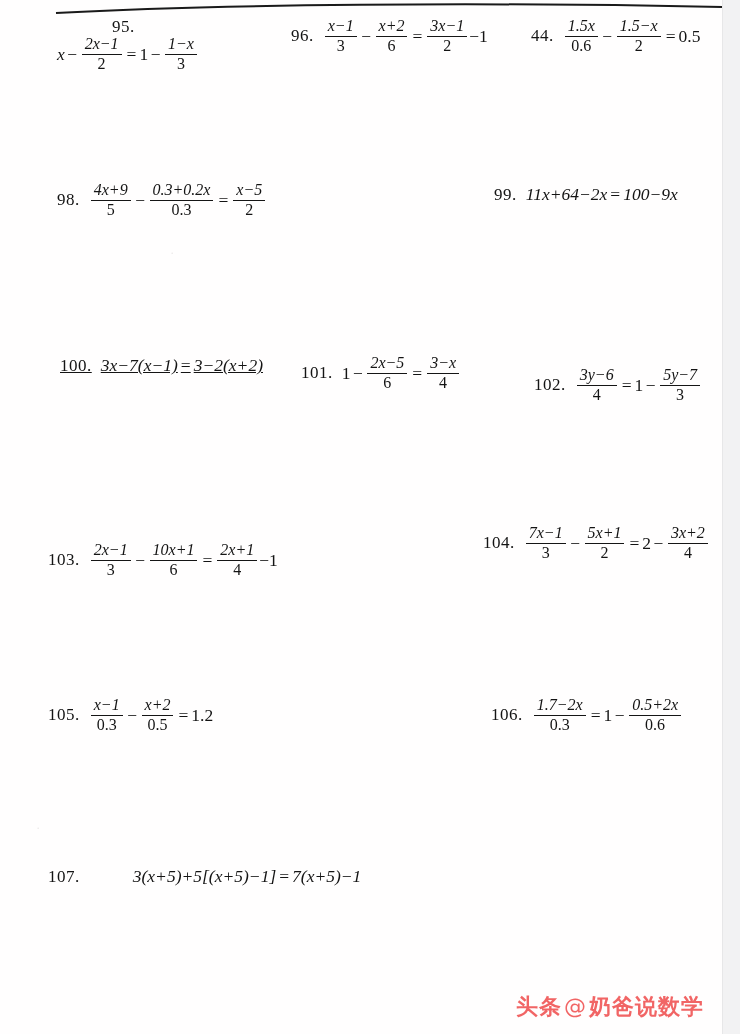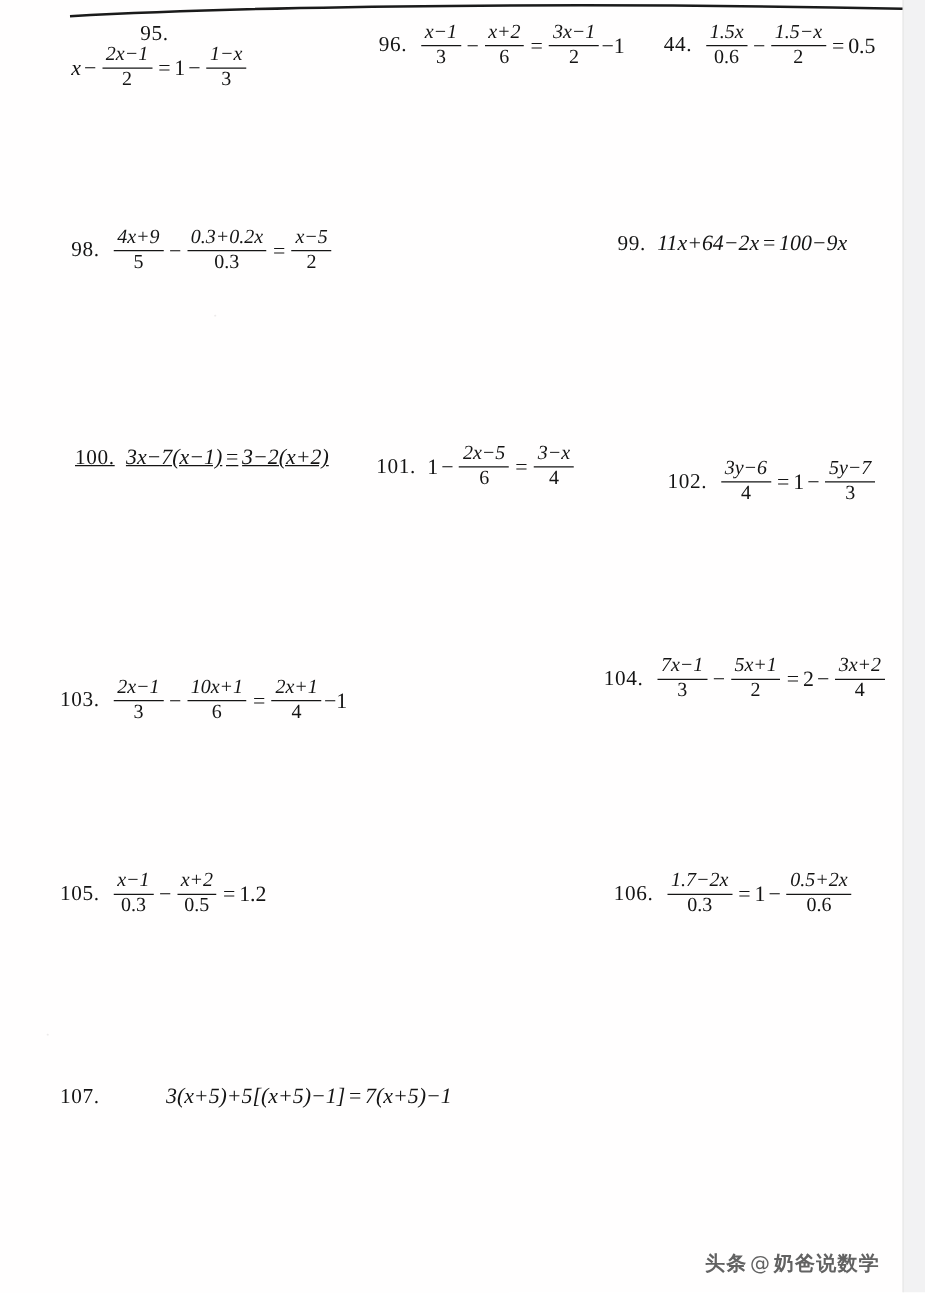--- a/index.html
+++ b/index.html
@@ -91,23 +91,23 @@
     padding: 1px 3px 0 3px;
     line-height: 1.05;
   }
 
   
   #watermark {
     position: absolute;
     right: 36px;
     bottom: 12px;
     font-family: "DejaVu Sans", sans-serif;
-    font-size: 16px;
+    font-size: 22px;
     font-weight: bold;
-    color: #404040;
+    color: #ef4444;
     opacity: 0.82;
     letter-spacing: 1px;
     white-space: nowrap;
   }
   #watermark .at { font-weight: normal; margin: 0 2px; }
 
   
   .smudge {
     position: absolute;
     color: #eceaea;
@@ -143,21 +143,21 @@
       <span class="num">1</span>
       <span class="op">−</span>
       <span class="frac">
         <span class="top v">1−x</span>
         <span class="bar"></span>
         <span class="bot">3</span>
       </span>
     </span>
   </div>
 
-  <div class="problem" style="left:303px; top:18px;text-align:center;">
+  <div class="problem" style="left:291px; top:18px;text-align:center;">
     <span class="pnum">96.</span>
     <span class="expr">
       <span class="frac">
         <span class="top v">x−1</span>
         <span class="bar"></span>
         <span class="bot">3</span>
       </span>
       <span class="op">−</span>
       <span class="frac">
         <span class="top v">x+2</span>

